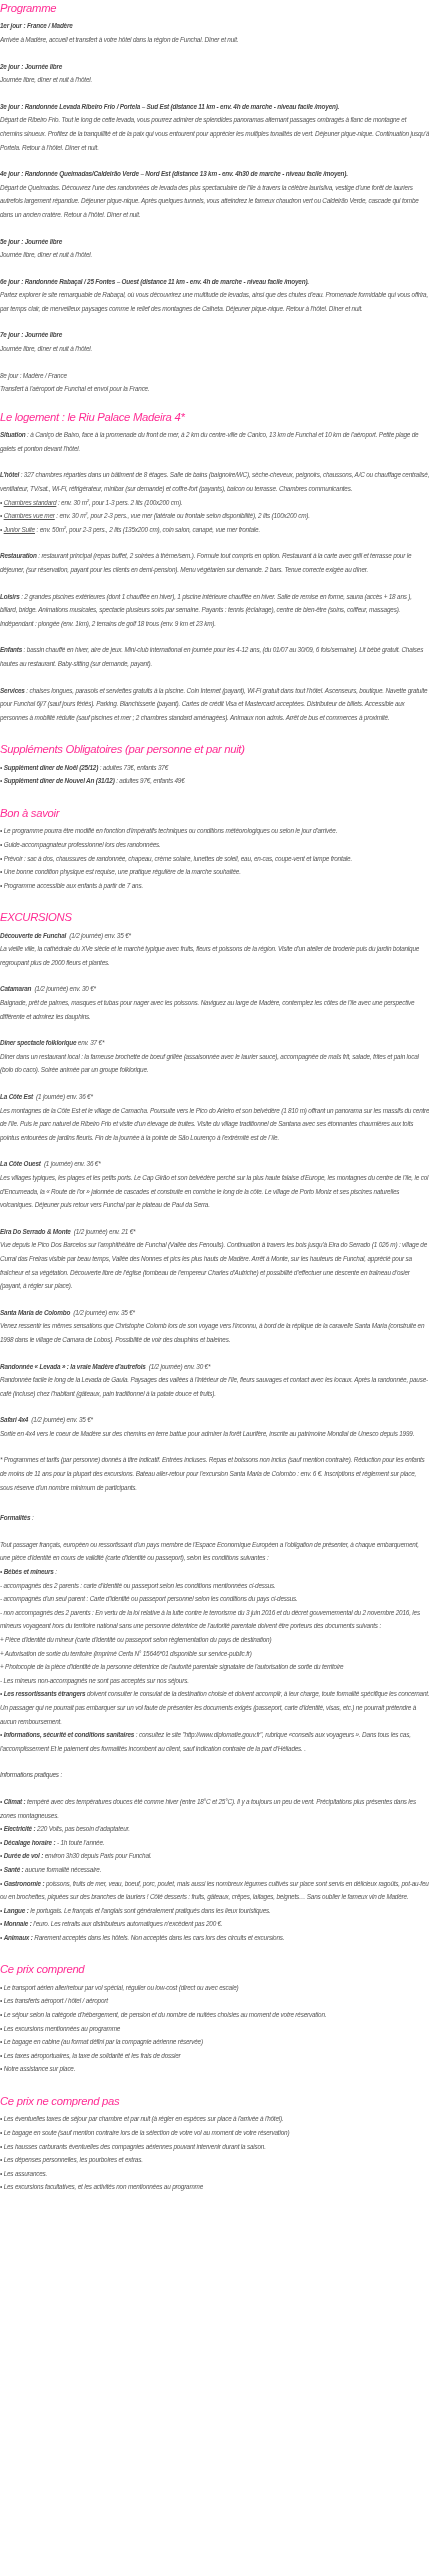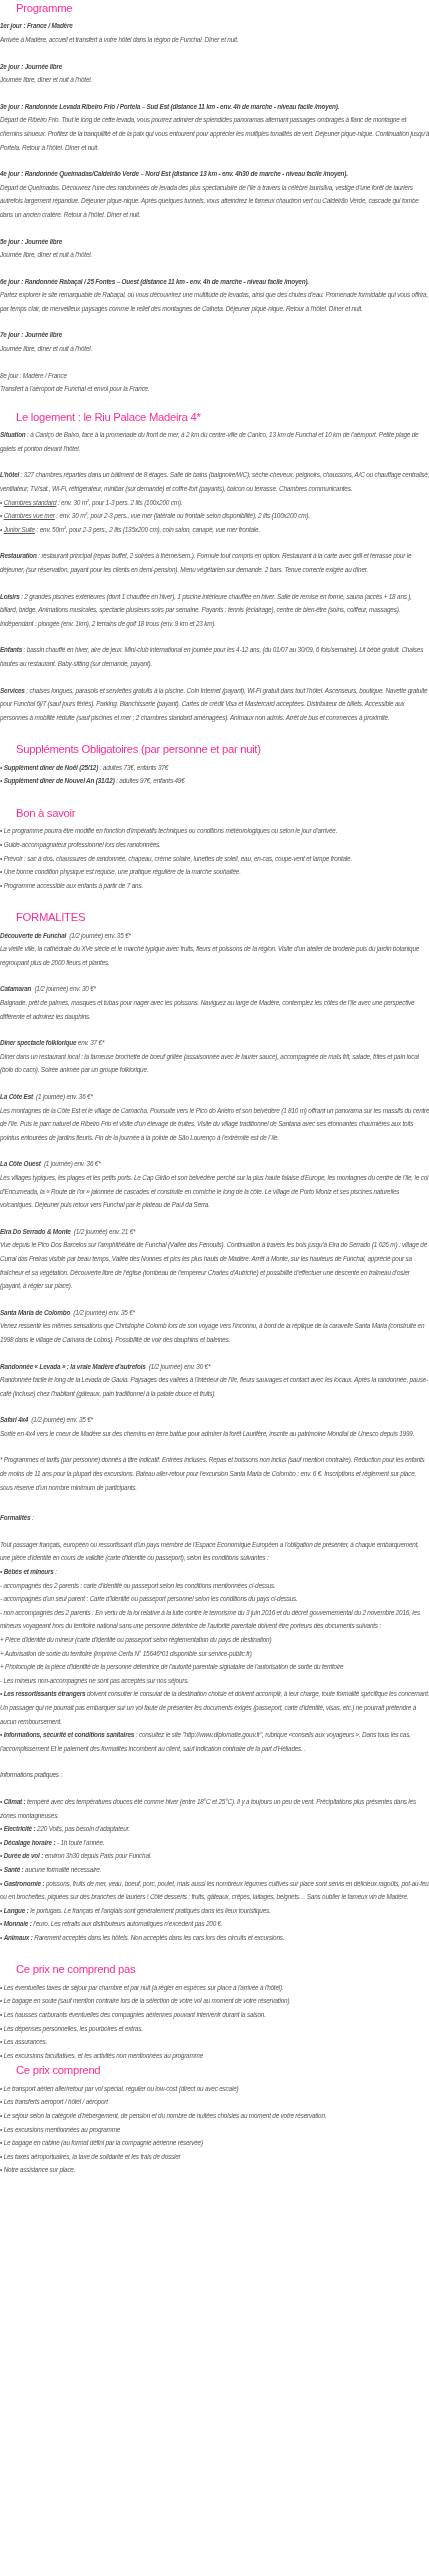--- a/index.html
+++ b/index.html
@@ -6,27 +6,27 @@
     body {
       width: 430px;
       font-family: "Liberation Sans", sans-serif;
       color: #555555;
       font-size: 6.4px;
       line-height: 13.6px;
     }
     .page { padding: 0 0 3.4px 0; }
     h2.sec {
       font-family: "Liberation Sans", sans-serif;
+      font-style: italic;
       font-weight: normal;
       color: #ff2d94;
       font-size: 11.3px;
       line-height: 16px;
       margin: 0 0 3.4px 0;
       letter-spacing: -0.3px;
-      padding-left: 16px;
     }
     h2.sec.first { margin-top: 0; }
     p { margin: 0; font-style: italic; letter-spacing: -0.2px; }
     b { font-weight: bold; color: #4a4a4a; }
     .block { margin-bottom: 13px; }
     u { text-decoration: underline; }
     .bullet::before { content: "\2022\00a0"; }
     sup { font-size: 4px; line-height: 0; vertical-align: super; }
   </style>
 </head>
@@ -110,21 +110,21 @@
     <div class="block" style="margin-bottom:17px">
       <p class="bullet">Le programme pourra être modifié en fonction d’impératifs techniques ou conditions météorologiques ou selon le jour d’arrivée.</p>
       <p class="bullet">Guide-accompagnateur professionnel lors des randonnées.</p>
       <p class="bullet">Prévoir : sac à dos, chaussures de randonnée, chapeau, crème solaire, lunettes de soleil, eau, en-cas, coupe-vent et lampe frontale.</p>
       <p class="bullet">Une bonne condition physique est requise, une pratique régulière de la marche souhaitée.</p>
       <p class="bullet">Programme accessible aux enfants à partir de 7 ans.</p>
     </div>
   </section>
 
   <section>
-    <h2 class="sec">FORMALITES</h2>
+    <h2 class="sec">EXCURSIONS</h2>
     <div class="block">
         <p><b>Découverte de Funchal</b><span style="white-space:pre">  (1/2 journée) env. 35 €*</span></p>
         <p>La vieille ville, la cathédrale du XVe siècle et le marché typique avec fruits, fleurs et poissons de la région. Visite d’un atelier de broderie puis du jardin botanique regroupant plus de 2000 fleurs et plantes.</p>
       </div>
     <div class="block">
         <p><b>Catamaran</b><span style="white-space:pre">  (1/2 journée) env. 30 €*</span></p>
         <p>Baignade, prêt de palmes, masques et tubas pour nager avec les poissons. Naviguez au large de Madère, contemplez les côtes de l’île avec une perspective différente et admirez les dauphins.</p>
       </div>
     <div class="block">
         <p><b>Dîner spectacle folklorique</b><span style="white-space:pre"> env. 37 €*</span></p>
@@ -186,38 +186,38 @@
       <p class="bullet"><b>Durée de vol :</b><span> environ 3h30 depuis Paris pour Funchal.</span></p>
       <p class="bullet"><b>Santé :</b><span> aucune formalité nécessaire.</span></p>
       <p class="bullet"><b>Gastronomie :</b><span> poissons, fruits de mer, veau, boeuf, porc, poulet, mais aussi les nombreux légumes cultivés sur place sont servis en délicieux ragoûts, pot-au-feu ou en brochettes, piquées sur des branches de lauriers ! Côté desserts : fruits, gâteaux, crêpes, laitages, beignets… Sans oublier le fameux vin de Madère.</span></p>
       <p class="bullet"><b>Langue :</b><span> le portugais. Le français et l’anglais sont généralement pratiqués dans les lieux touristiques.</span></p>
       <p class="bullet"><b>Monnaie :</b><span> l’euro. Les retraits aux distributeurs automatiques n’excèdent pas 200 €.</span></p>
       <p class="bullet"><b>Animaux :</b><span> Rarement acceptés dans les hôtels. Non acceptés dans les cars lors des circuits et excursions.</span></p>
     </div>
   </section>
 
   <section>
+    <h2 class="sec">Ce prix comprend</h2>
+    <div class="block" style="margin-bottom:17px">
+      <p class="bullet">Le transport aérien aller/retour par vol spécial, régulier ou low-cost (direct ou avec escale)</p>
+      <p class="bullet">Les transferts aéroport / hôtel / aéroport</p>
+      <p class="bullet">Le séjour selon la catégorie d'hébergement, de pension et du nombre de nuitées choisies au moment de votre réservation.</p>
+      <p class="bullet">Les excursions mentionnées au programme</p>
+      <p class="bullet">Le bagage en cabine (au format défini par la compagnie aérienne réservée)</p>
+      <p class="bullet">Les taxes aéroportuaires, la taxe de solidarité et les frais de dossier</p>
+      <p class="bullet">Notre assistance sur place.</p>
+    </div>
+  </section>
+
+  <section>
     <h2 class="sec">Ce prix ne comprend pas</h2>
     <div>
       <p class="bullet">Les éventuelles taxes de séjour par chambre et par nuit (à régler en espèces sur place à l'arrivée à l'hôtel).</p>
       <p class="bullet">Le bagage en soute (sauf mention contraire lors de la sélection de votre vol au moment de votre réservation)</p>
       <p class="bullet">Les hausses carburants éventuelles des compagnies aériennes pouvant intervenir durant la saison.</p>
       <p class="bullet">Les dépenses personnelles, les pourboires et extras.</p>
       <p class="bullet">Les assurances.</p>
       <p class="bullet">Les excursions facultatives, et les activités non mentionnées au programme</p>
     </div>
   </section>
 
-  <section>
-    <h2 class="sec">Ce prix comprend</h2>
-    <div class="block" style="margin-bottom:17px">
-      <p class="bullet">Le transport aérien aller/retour par vol spécial, régulier ou low-cost (direct ou avec escale)</p>
-      <p class="bullet">Les transferts aéroport / hôtel / aéroport</p>
-      <p class="bullet">Le séjour selon la catégorie d'hébergement, de pension et du nombre de nuitées choisies au moment de votre réservation.</p>
-      <p class="bullet">Les excursions mentionnées au programme</p>
-      <p class="bullet">Le bagage en cabine (au format défini par la compagnie aérienne réservée)</p>
-      <p class="bullet">Les taxes aéroportuaires, la taxe de solidarité et les frais de dossier</p>
-      <p class="bullet">Notre assistance sur place.</p>
-    </div>
-  </section>
-
 </div>
 
 
 </body></html>

